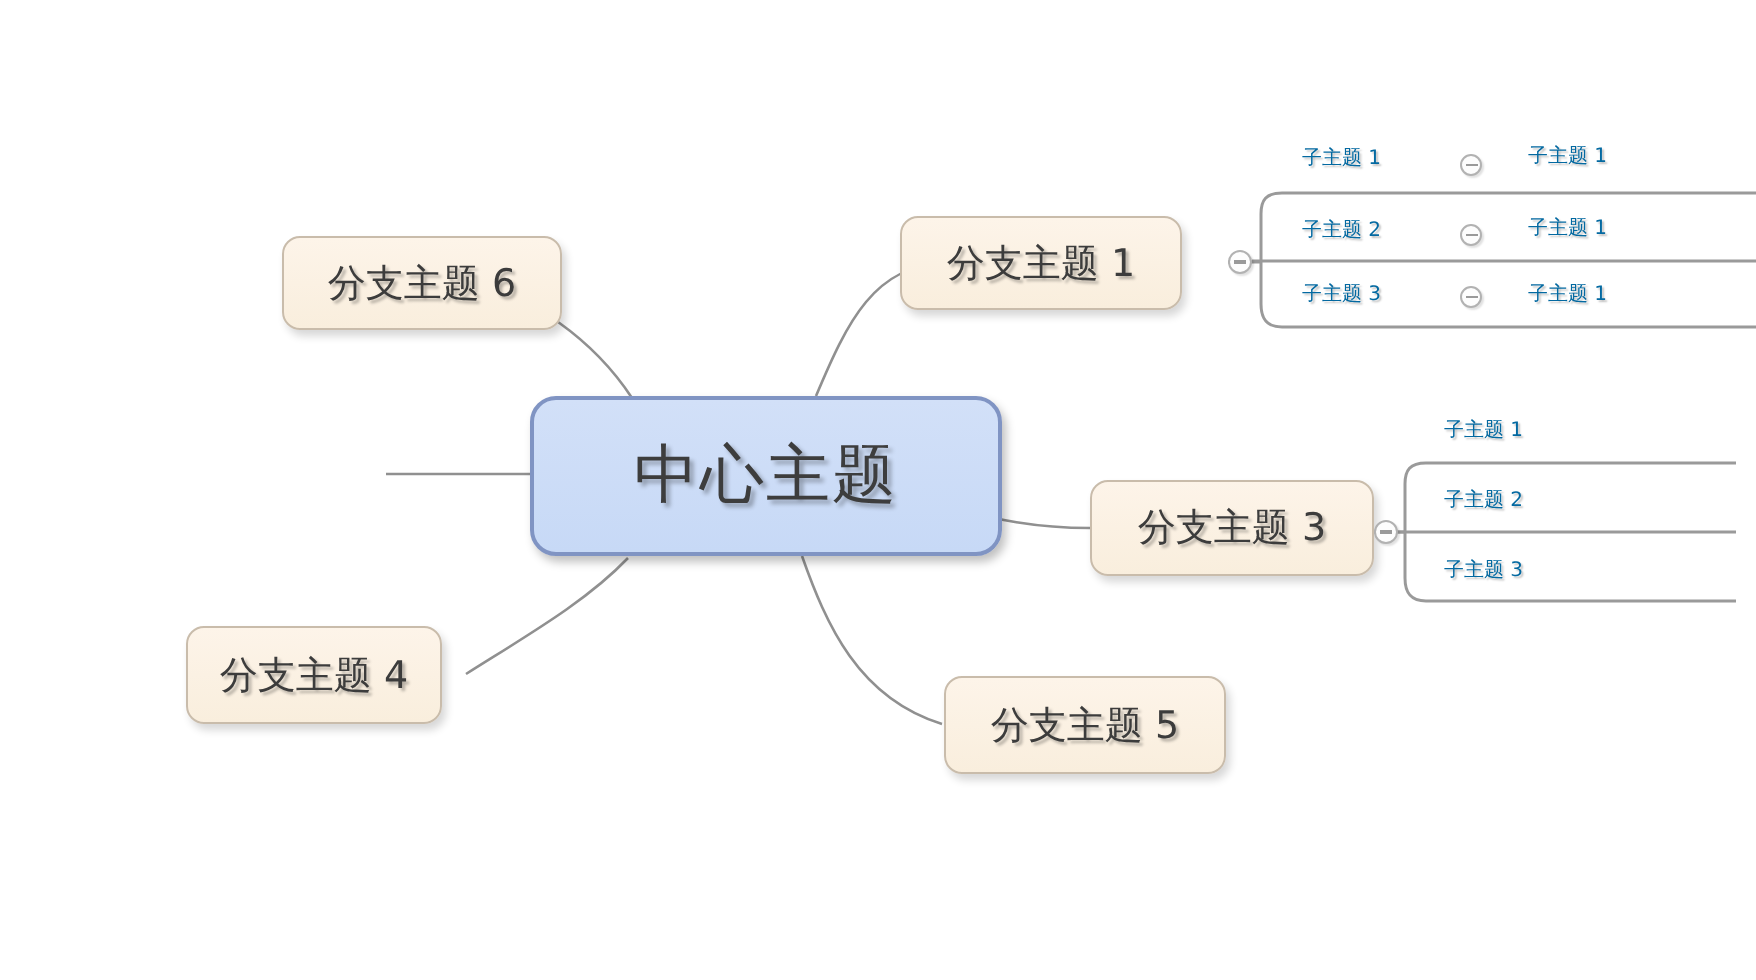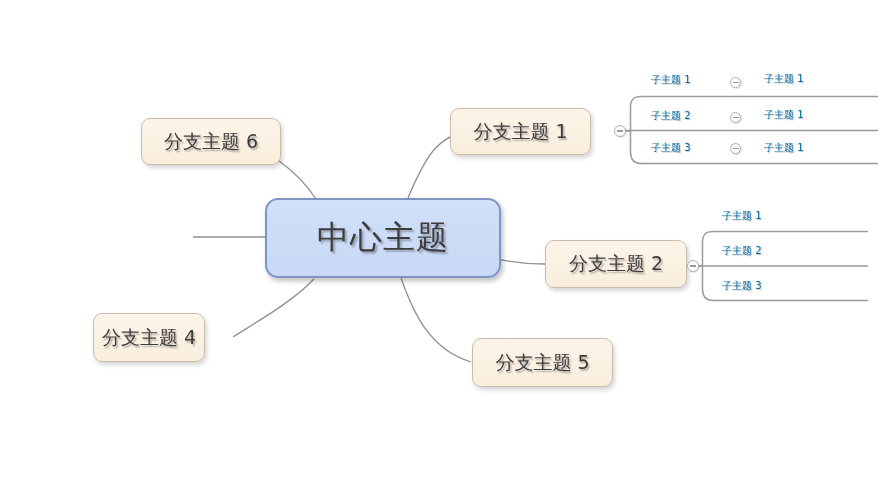--- a/index.html
+++ b/index.html
@@ -64,23 +64,23 @@
       <path d="M 713,231.5 C 705,231.5 702.5,235 702.5,242 L 702.5,289 C 702.5,296 705,300.5 713,300.5"></path>
       <path d="M 713,231.5 L 868,231.5"></path>
       <path d="M 698,266 L 868,266"></path>
       <path d="M 713,300.5 L 868,300.5"></path>
     </g>
   </svg>
 
   <div class="topic central" style="left:265px;top:198px;width:236px;height:80px;">中心主题</div>
 
   <div class="topic branch" style="left:450px;top:108px;width:141px;height:47px;">分支主题 1</div>
-  <div class="topic branch" style="left:545px;top:240px;width:142px;height:48px;">分支主题 2</div>
+  <div class="topic branch" style="left:545px;top:240px;width:142px;height:48px;">分支主题 3</div>
   <div class="topic branch" style="left:472px;top:338px;width:141px;height:49px;">分支主题 5</div>
-  <div class="topic branch" style="left:93px;top:313px;width:112px;height:49px;">分支主题 4</div>
+  <div class="topic branch" style="left:93px;top:313px;width:128px;height:49px;">分支主题 4</div>
   <div class="topic branch" style="left:93px;top:118px;width:140px;height:47px;margin-left:48px;">分支主题 6</div>
 
   <div class="cbtn" style="left:614px;top:125px;"></div>
   <div class="cbtn" style="left:687px;top:260px;"></div>
 
   <div class="subtopic" style="left:651px;top:68px;">子主题 1</div>
   <div class="subtopic" style="left:651px;top:104px;">子主题 2</div>
   <div class="subtopic" style="left:651px;top:136px;">子主题 3</div>
 
   <div class="cbtn small" style="left:730px;top:77px;"></div>

